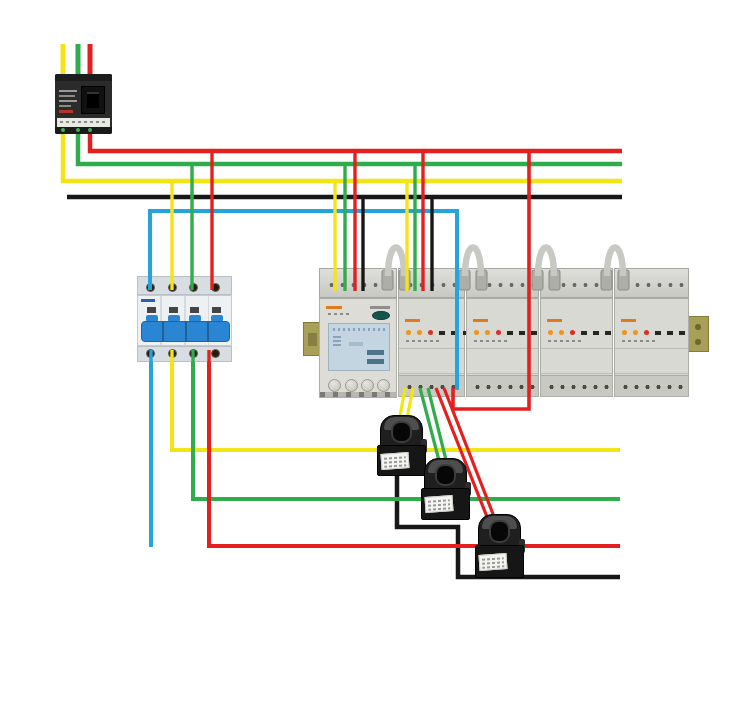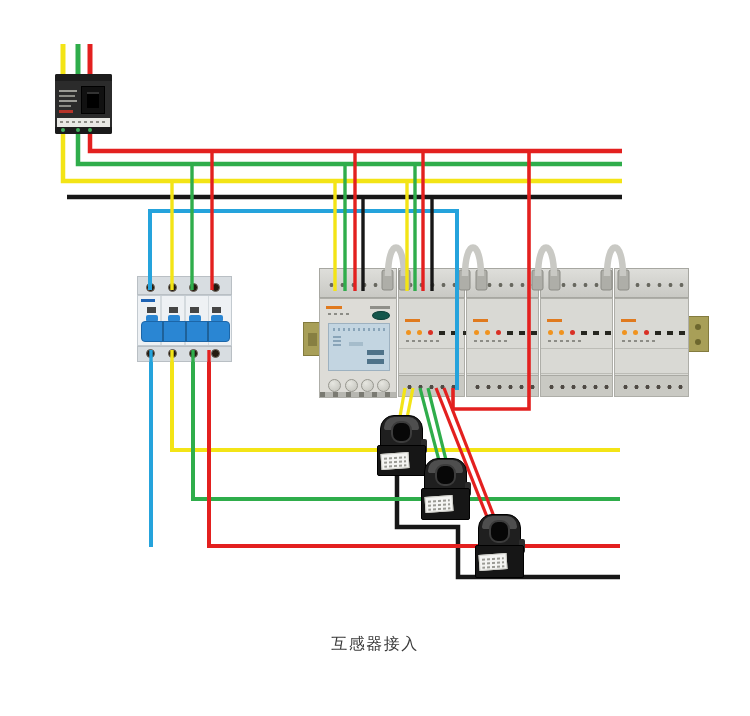--- a/index.html
+++ b/index.html
@@ -294,15 +294,14 @@
     <div class="hole" style="left:14px;top:6px;width:21px;height:23px;"></div>
     <div class="latch" style="left:44px;top:25px;width:6px;height:14px;"></div>
     <div class="body" style="left:0;top:31px;width:49px;height:33px;"></div>
     <div class="label" style="left:4px;top:40px;width:28px;height:16px;">
       <div class="ln" style="top:3px;"></div>
       <div class="ln" style="top:7px;"></div>
       <div class="ln" style="top:11px;"></div>
     </div>
   </div>
 
-  <div class="caption">互感器接入</div>
 
 </div>
 
 </body></html>

